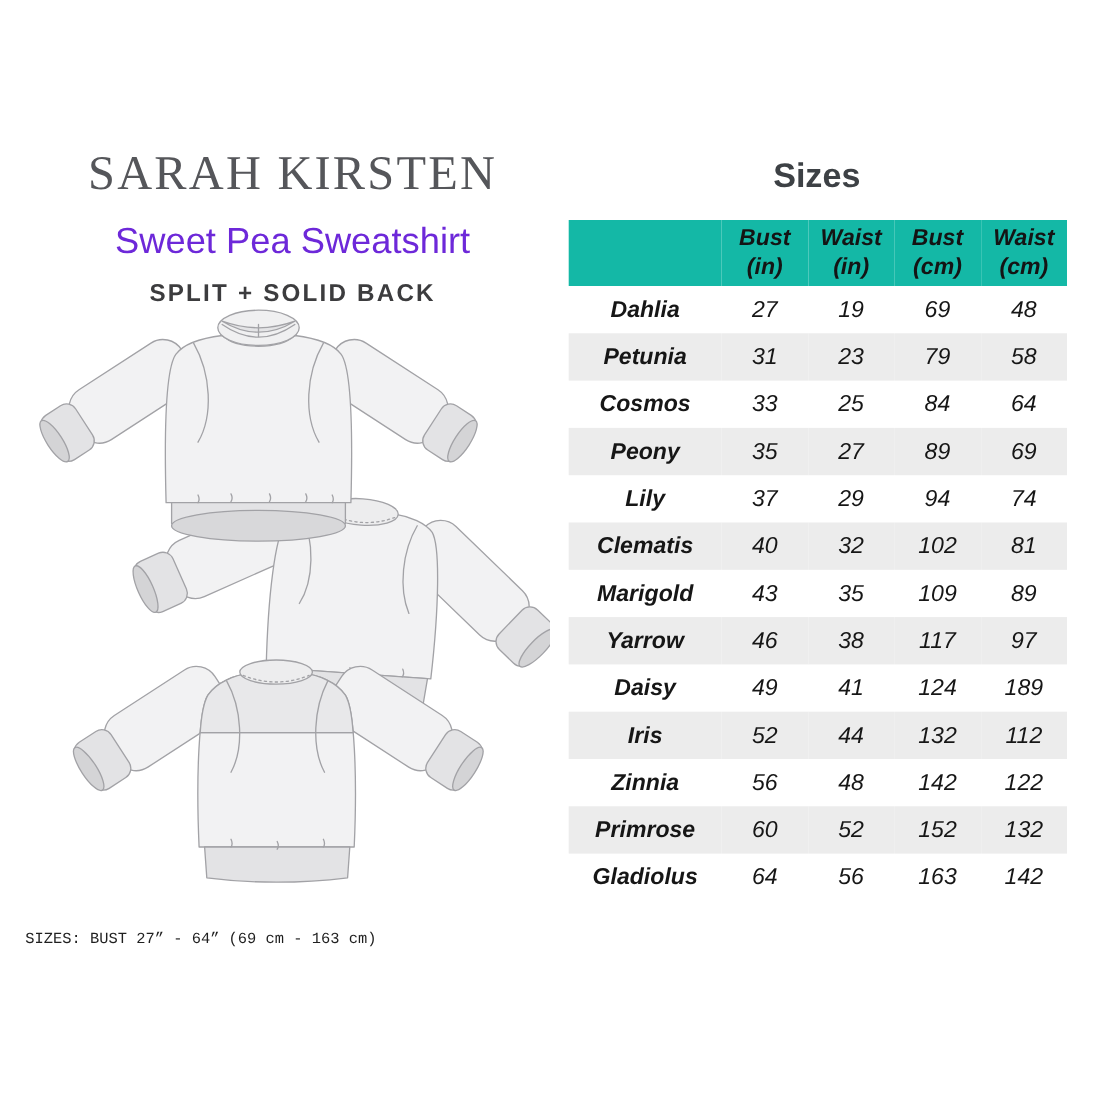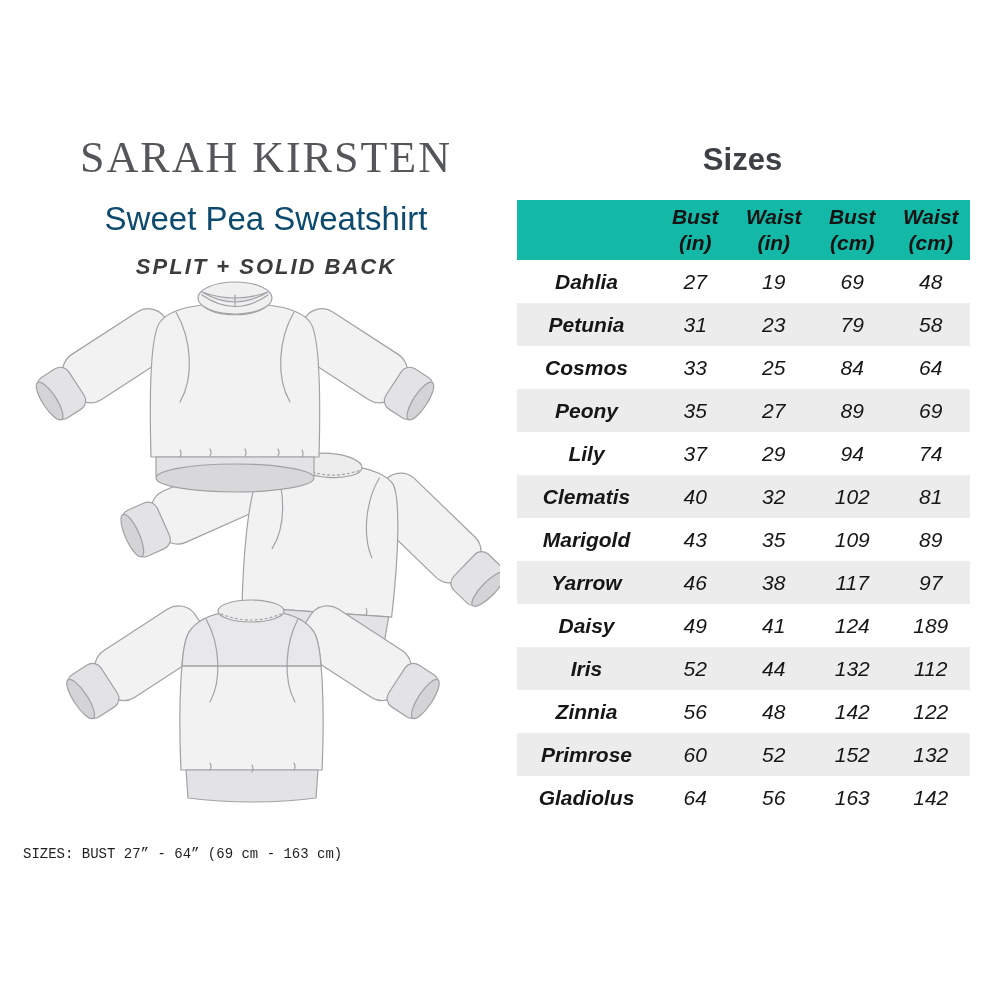--- a/index.html
+++ b/index.html
@@ -4,22 +4,22 @@
 <style>
   html,body{margin:0;padding:0;background:#ffffff;}
   body{width:1000px;height:1000px;position:relative;overflow:hidden;
        font-family:"Liberation Sans",sans-serif;color:#1c1c1c;}
 
   
   .title-block{position:absolute;left:40px;top:118px;width:452px;text-align:center;}
   .brand{font-family:"Liberation Serif",serif;font-weight:400;font-size:44px;
          letter-spacing:2px;color:#55565a;margin:15px;line-height:1.15;}
   .product{font-family:"Liberation Sans",sans-serif;font-weight:400;font-size:33px;
-           color:#0c4a6e;margin:2px 0 16px 0;line-height:1.2;}
-  .variant{font-family:"Liberation Sans",sans-serif;font-style:italic;font-weight:700;
+           color:#6d28d9;margin:2px 0 16px 0;line-height:1.2;}
+  .variant{font-family:"Liberation Sans",sans-serif;font-weight:700;
            font-size:22px;letter-spacing:2px;color:#3c3c3e;text-transform:uppercase;
            margin:9px 0 0 0;}
 
   
   .illustration{position:absolute;left:10px;top:262px;width:490px;height:560px;}
 
   
   .size-note{position:absolute;left:23px;top:846px;width:420px;
              font-family:Liberation Mono, monospace;font-size:14px;color:#1f1f1f;}
 

